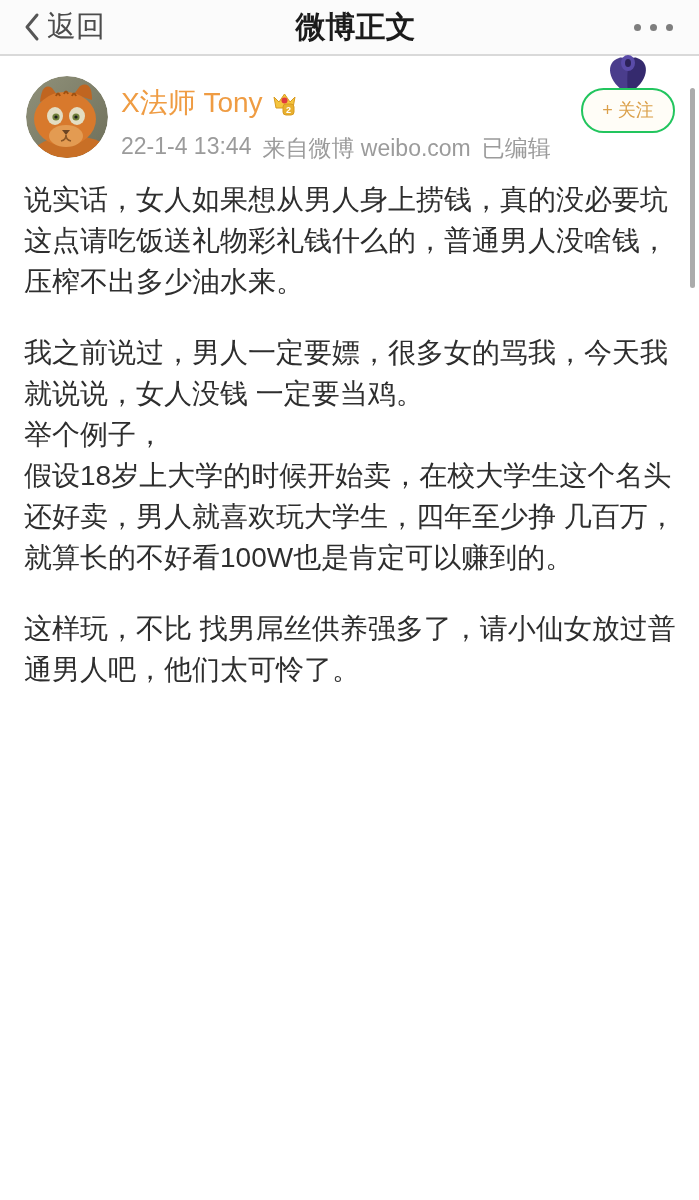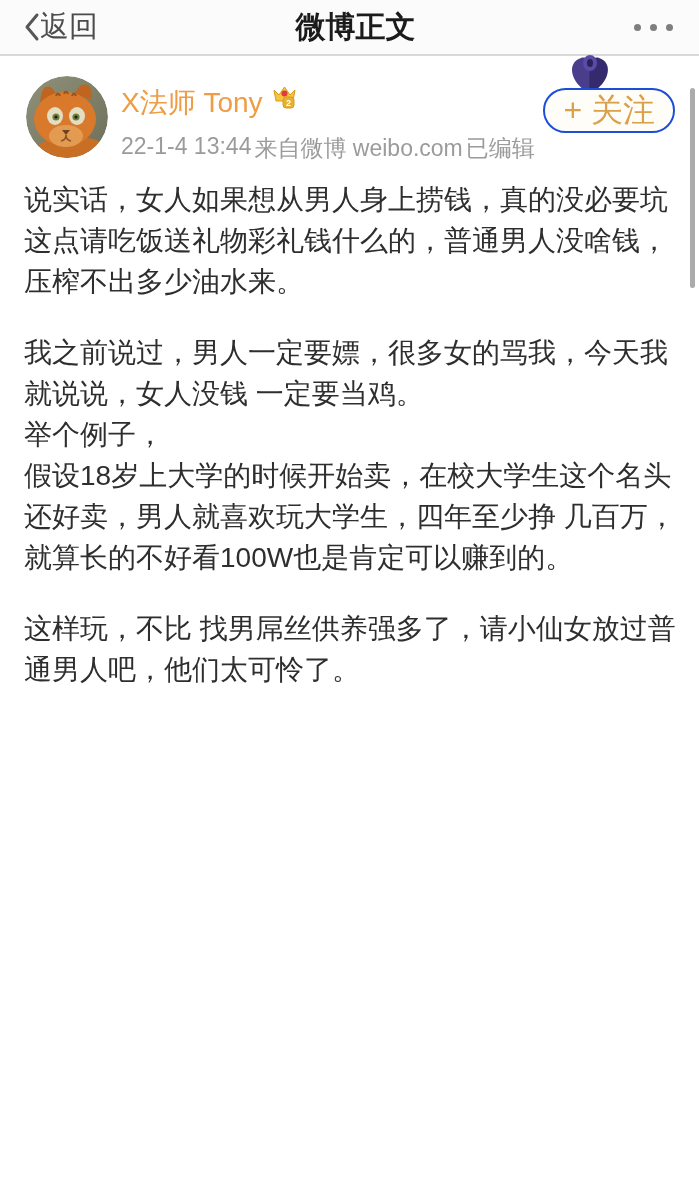--- a/index.html
+++ b/index.html
@@ -8,41 +8,41 @@
   .screen{
     width:699px; height:1200px; position:relative;
     background:#ffffff; overflow:hidden; margin:0 auto;
   }
   
   .navbar{
     height:56px; display:flex; align-items:center;
     padding:0 24px; background:#fbfbfb; position:relative;
     border-bottom:2px solid #d9d9d9;
   }
-  .nav-back{ display:flex; align-items:center; 
+  .nav-back{ display:flex; align-items:center; gap:7px;
     font-size:29px; color:#4c4c4c; cursor:pointer; z-index:2;}
   .nav-title{ position:absolute; left:12px; right:0; text-align:center;
     font-size:30px; font-weight:600; color:#1b1b1b; }
   .nav-more{ margin-left:auto; display:flex; gap:9px; align-items:center;
     cursor:pointer; z-index:2; padding:8px 2px;}
   .nav-more .dot{ width:7px; height:7px; border-radius:50%; background:#7e7e7e; display:block;}
   
   .profile{ display:flex; align-items:flex-start; padding:20px 24px 0 26px; position:relative;}
   .avatar{ width:82px; height:82px; border-radius:50%; overflow:hidden; flex:none; cursor:pointer;}
   .user-info{ margin-left:13px; padding-top:8px; }
-  .username-row{ display:flex; align-items:flex-start; gap:8px; }
+  .username-row{ display:flex; align-items:center; gap:8px; }
   .username{ font-size:28px; color:#ef9c43; cursor:pointer;}
   .vip-crown{ display:inline-flex; }
-  .meta{ margin-top:11px; font-size:23px; color:#9b9b9b; display:flex; gap:3px; white-space:nowrap;}
+  .meta{ margin-top:11px; font-size:23px; color:#9b9b9b; display:flex; gap:11px; white-space:nowrap;}
   .follow-wrap{ margin-left:auto; position:relative; margin-top:12px; flex:none;}
   .ribbon-icon{ position:absolute; top:-34px; left:18px; }
   .follow-btn{
     position:relative; display:inline-block; min-width:94px; height:45px;
-    padding:0 18px; font-size:32px; color:#dba04a;
-    background:#fffdf7; border:2px solid #1d4ed8; border-radius:24px;
+    padding:0 18px; font-size:18px; color:#dba04a;
+    background:#fffdf7; border:2px solid #22c55e; border-radius:24px;
     font-family:inherit; cursor:pointer; line-height:41px;
   }
   
   .post-body{ padding:15px 22px 0 24px; font-size:28px; line-height:41px; color:#2e2e2e;}
   .post-body p{ margin:0 0 30px 0; white-space:pre-line; }
   
   .scrollbar{ position:absolute; right:4px; top:88px; width:5px; height:200px;
     background:#ababab; border-radius:3px; }
 </style>
 </head>

